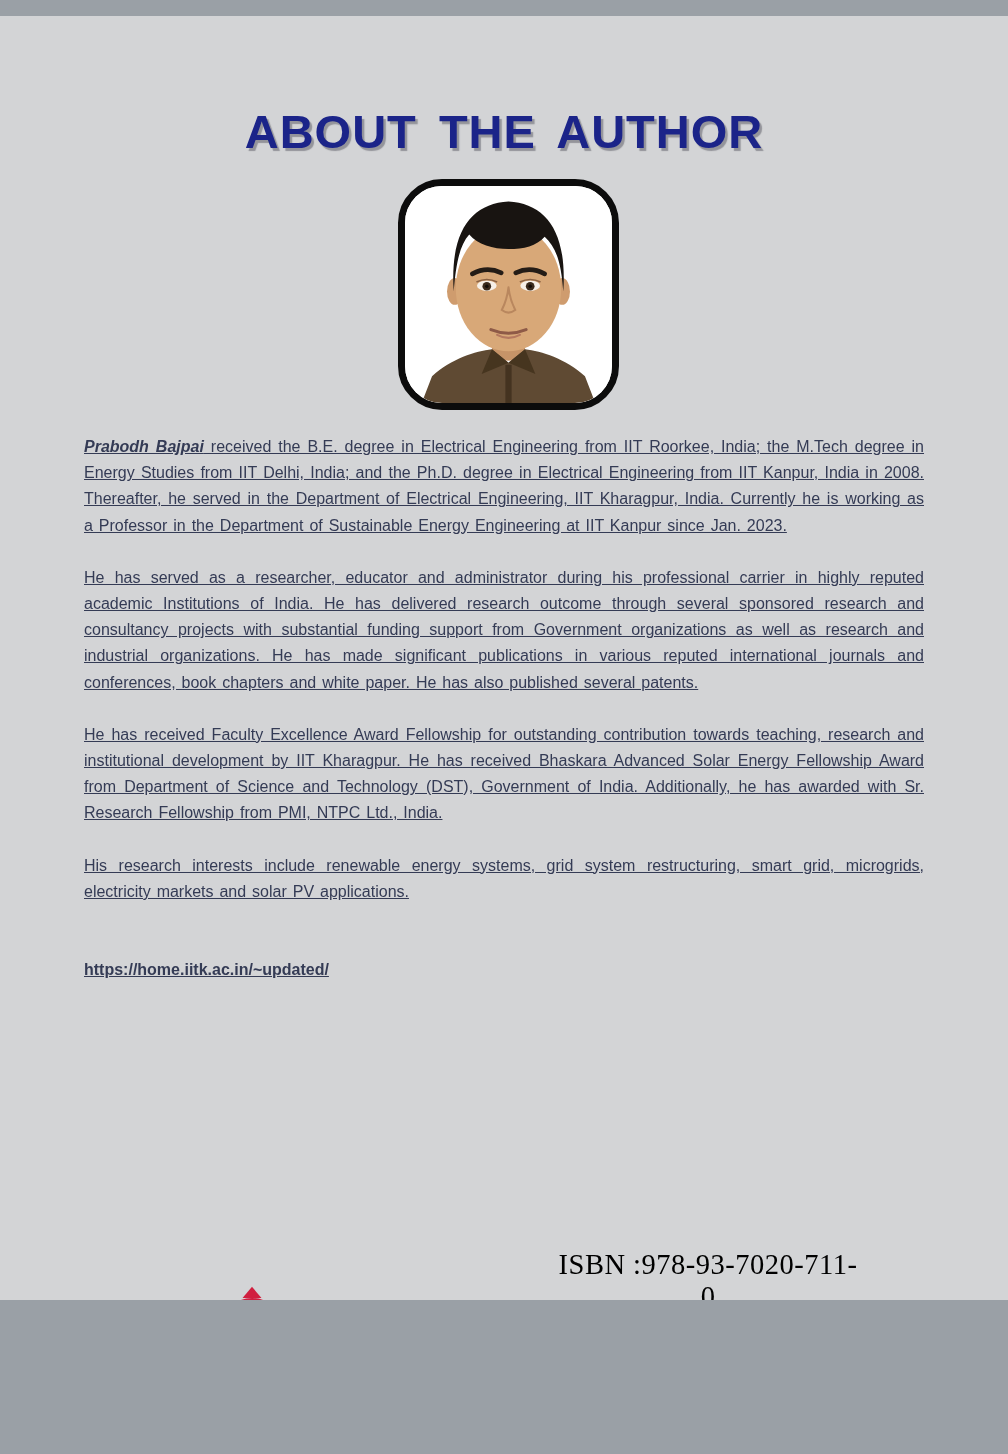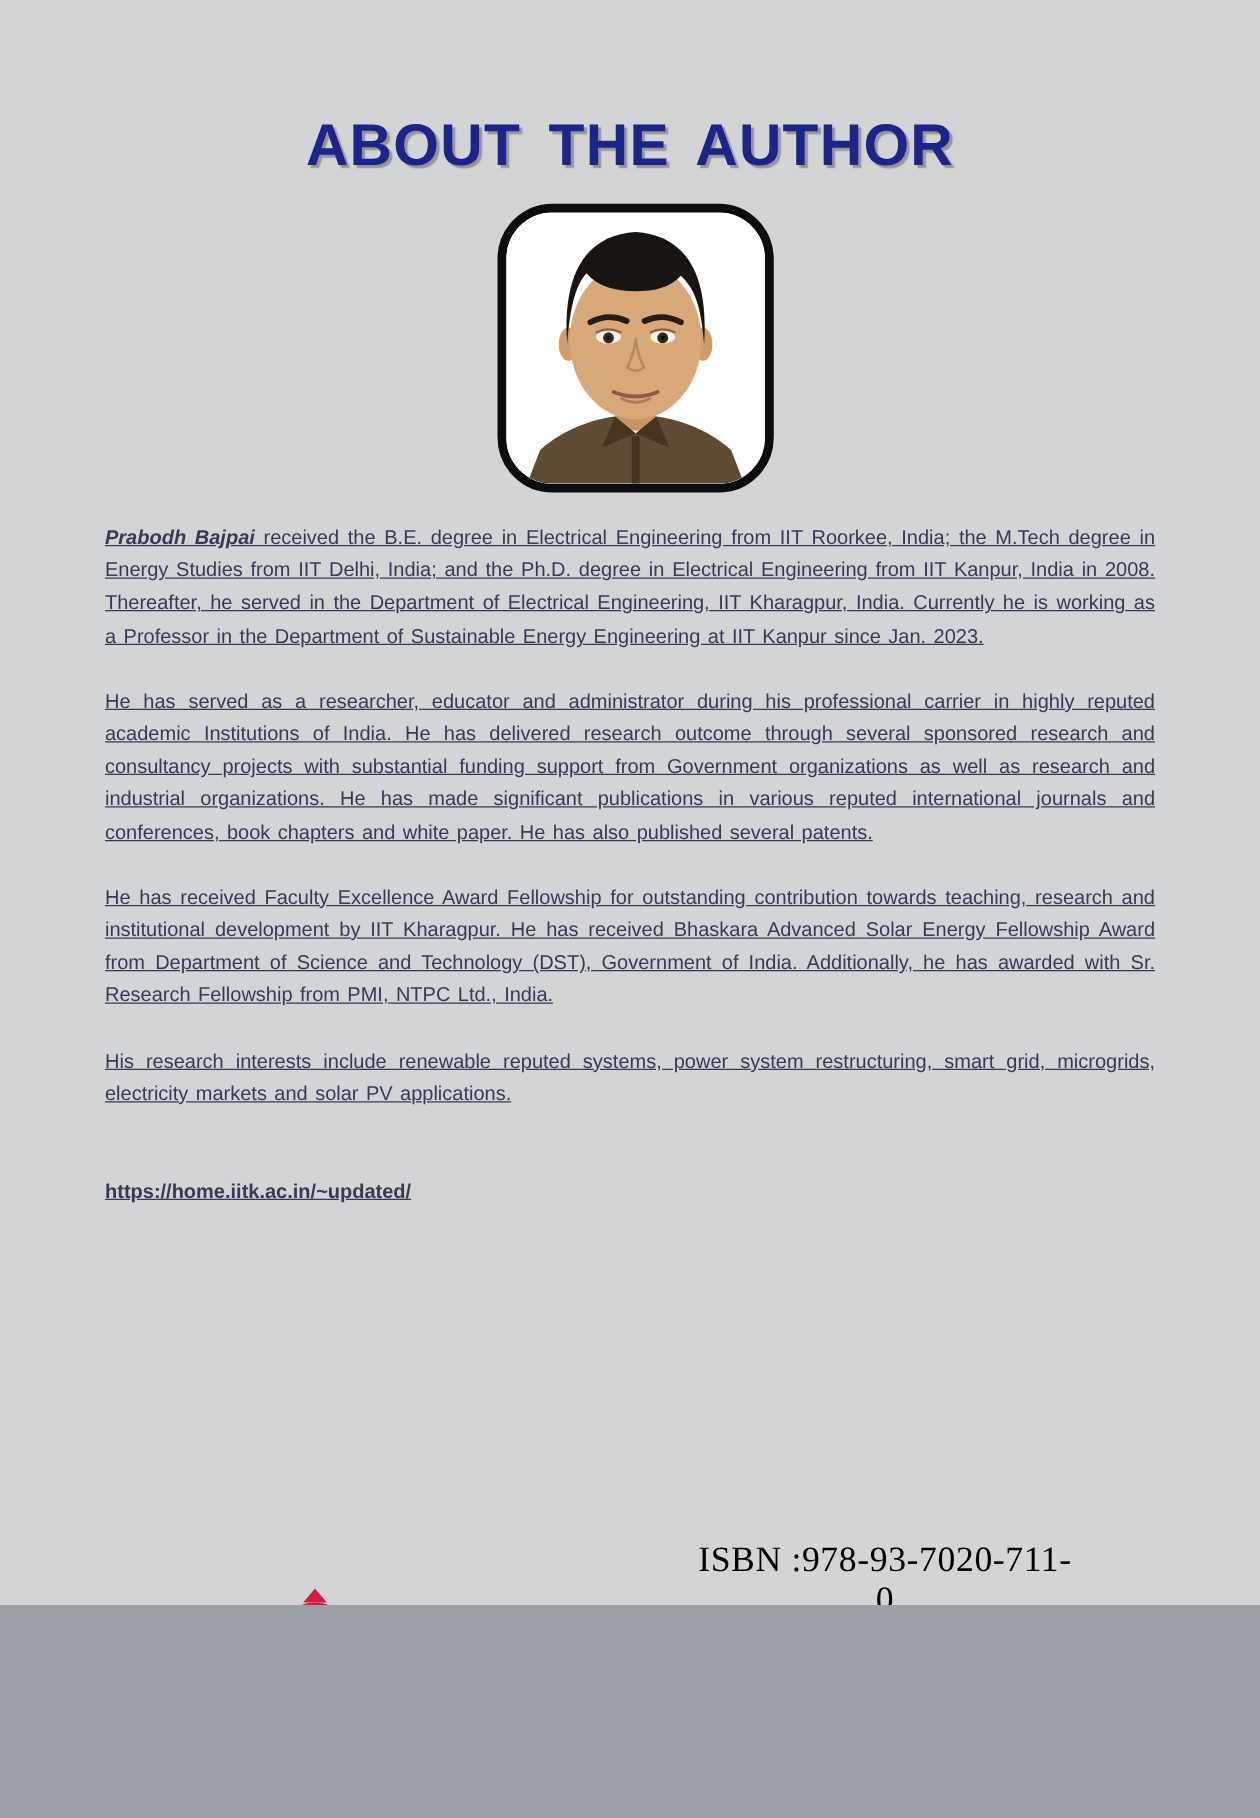--- a/index.html
+++ b/index.html
@@ -1,17 +1,17 @@
 <!DOCTYPE html>
 <html><head>
 <meta charset="utf-8">
 <style>
   html,body{margin:0;padding:0;background:#9aa0a6;}
   .page{
-    position:relative;width:1008px;height:1284px;margin:0 auto;
+    position:relative;width:1008px;height:1284px;margin:16px auto;
     background:#d3d4d6;overflow:hidden;
     font-family:"Liberation Sans",sans-serif;
   }
   .page-title{
     position:absolute;top:88px;left:0;width:100%;margin:0;
     text-align:center;font-size:47px;font-weight:800;letter-spacing:1px;word-spacing:8px;
     color:#1b2489;text-shadow:2.5px 2.5px 1px rgba(70,70,82,.45);
   }
   .photo-frame{
     position:absolute;left:398px;top:163px;width:207px;height:217px;
@@ -105,21 +105,21 @@
 
       <path d="M83,139 Q100,146 117,139" stroke="#8e5a47" stroke-width="3" fill="none" stroke-linecap="round"></path>
       <path d="M89,144 Q100,150 111,144" stroke="#b4785f" stroke-width="2" fill="none" stroke-linecap="round"></path>
     </svg>
   </div>
 
   <div class="bio">
     <p><span class="author-name">Prabodh Bajpai</span><span> received the B.E. degree in Electrical Engineering from IIT Roorkee, India; the M.Tech degree in Energy Studies from IIT Delhi, India; and the Ph.D. degree in Electrical Engineering from IIT Kanpur, India in 2008. Thereafter, he served in the Department of Electrical Engineering, IIT Kharagpur, India. Currently he is working as a Professor in the Department of Sustainable Energy Engineering at IIT Kanpur since Jan. 2023.</span></p>
     <p>He has served as a researcher, educator and administrator during his professional carrier in highly reputed academic Institutions of India. He has delivered research outcome through several sponsored research and consultancy projects with substantial funding support from Government organizations as well as research and industrial organizations. He has made significant publications in various reputed international journals and conferences, book chapters and white paper. He has also published several patents.</p>
     <p>He has received Faculty Excellence Award Fellowship for outstanding contribution towards teaching, research and institutional development by IIT Kharagpur. He has received Bhaskara Advanced Solar Energy Fellowship Award from Department of Science and Technology (DST), Government of India. Additionally, he has awarded with Sr. Research Fellowship from PMI, NTPC Ltd., India.</p>
-    <p>His research interests include renewable reputed systems, power system restructuring, smart grid, microgrids, electricity markets and solar PV applications.</p>
+    <p>His research interests include renewable energy systems, grid system restructuring, smart grid, microgrids, electricity markets and solar PV applications.</p>
     <p><br>
     <span class="homepage-url">https://home.iitk.ac.in/~updated/</span></p>
   </div>
 
   <div class="publisher-block">
     <div class="logo">
       <svg viewBox="0 0 100 100" aria-hidden="true">
 
         <path d="M28.8,28.8 A30,30 0 0 1 71.2,28.8" stroke="#d01f3f" stroke-width="12" fill="none"></path>
         <path d="M71.2,28.8 A30,30 0 0 1 71.2,71.2" stroke="#2f6fc0" stroke-width="12" fill="none"></path>

